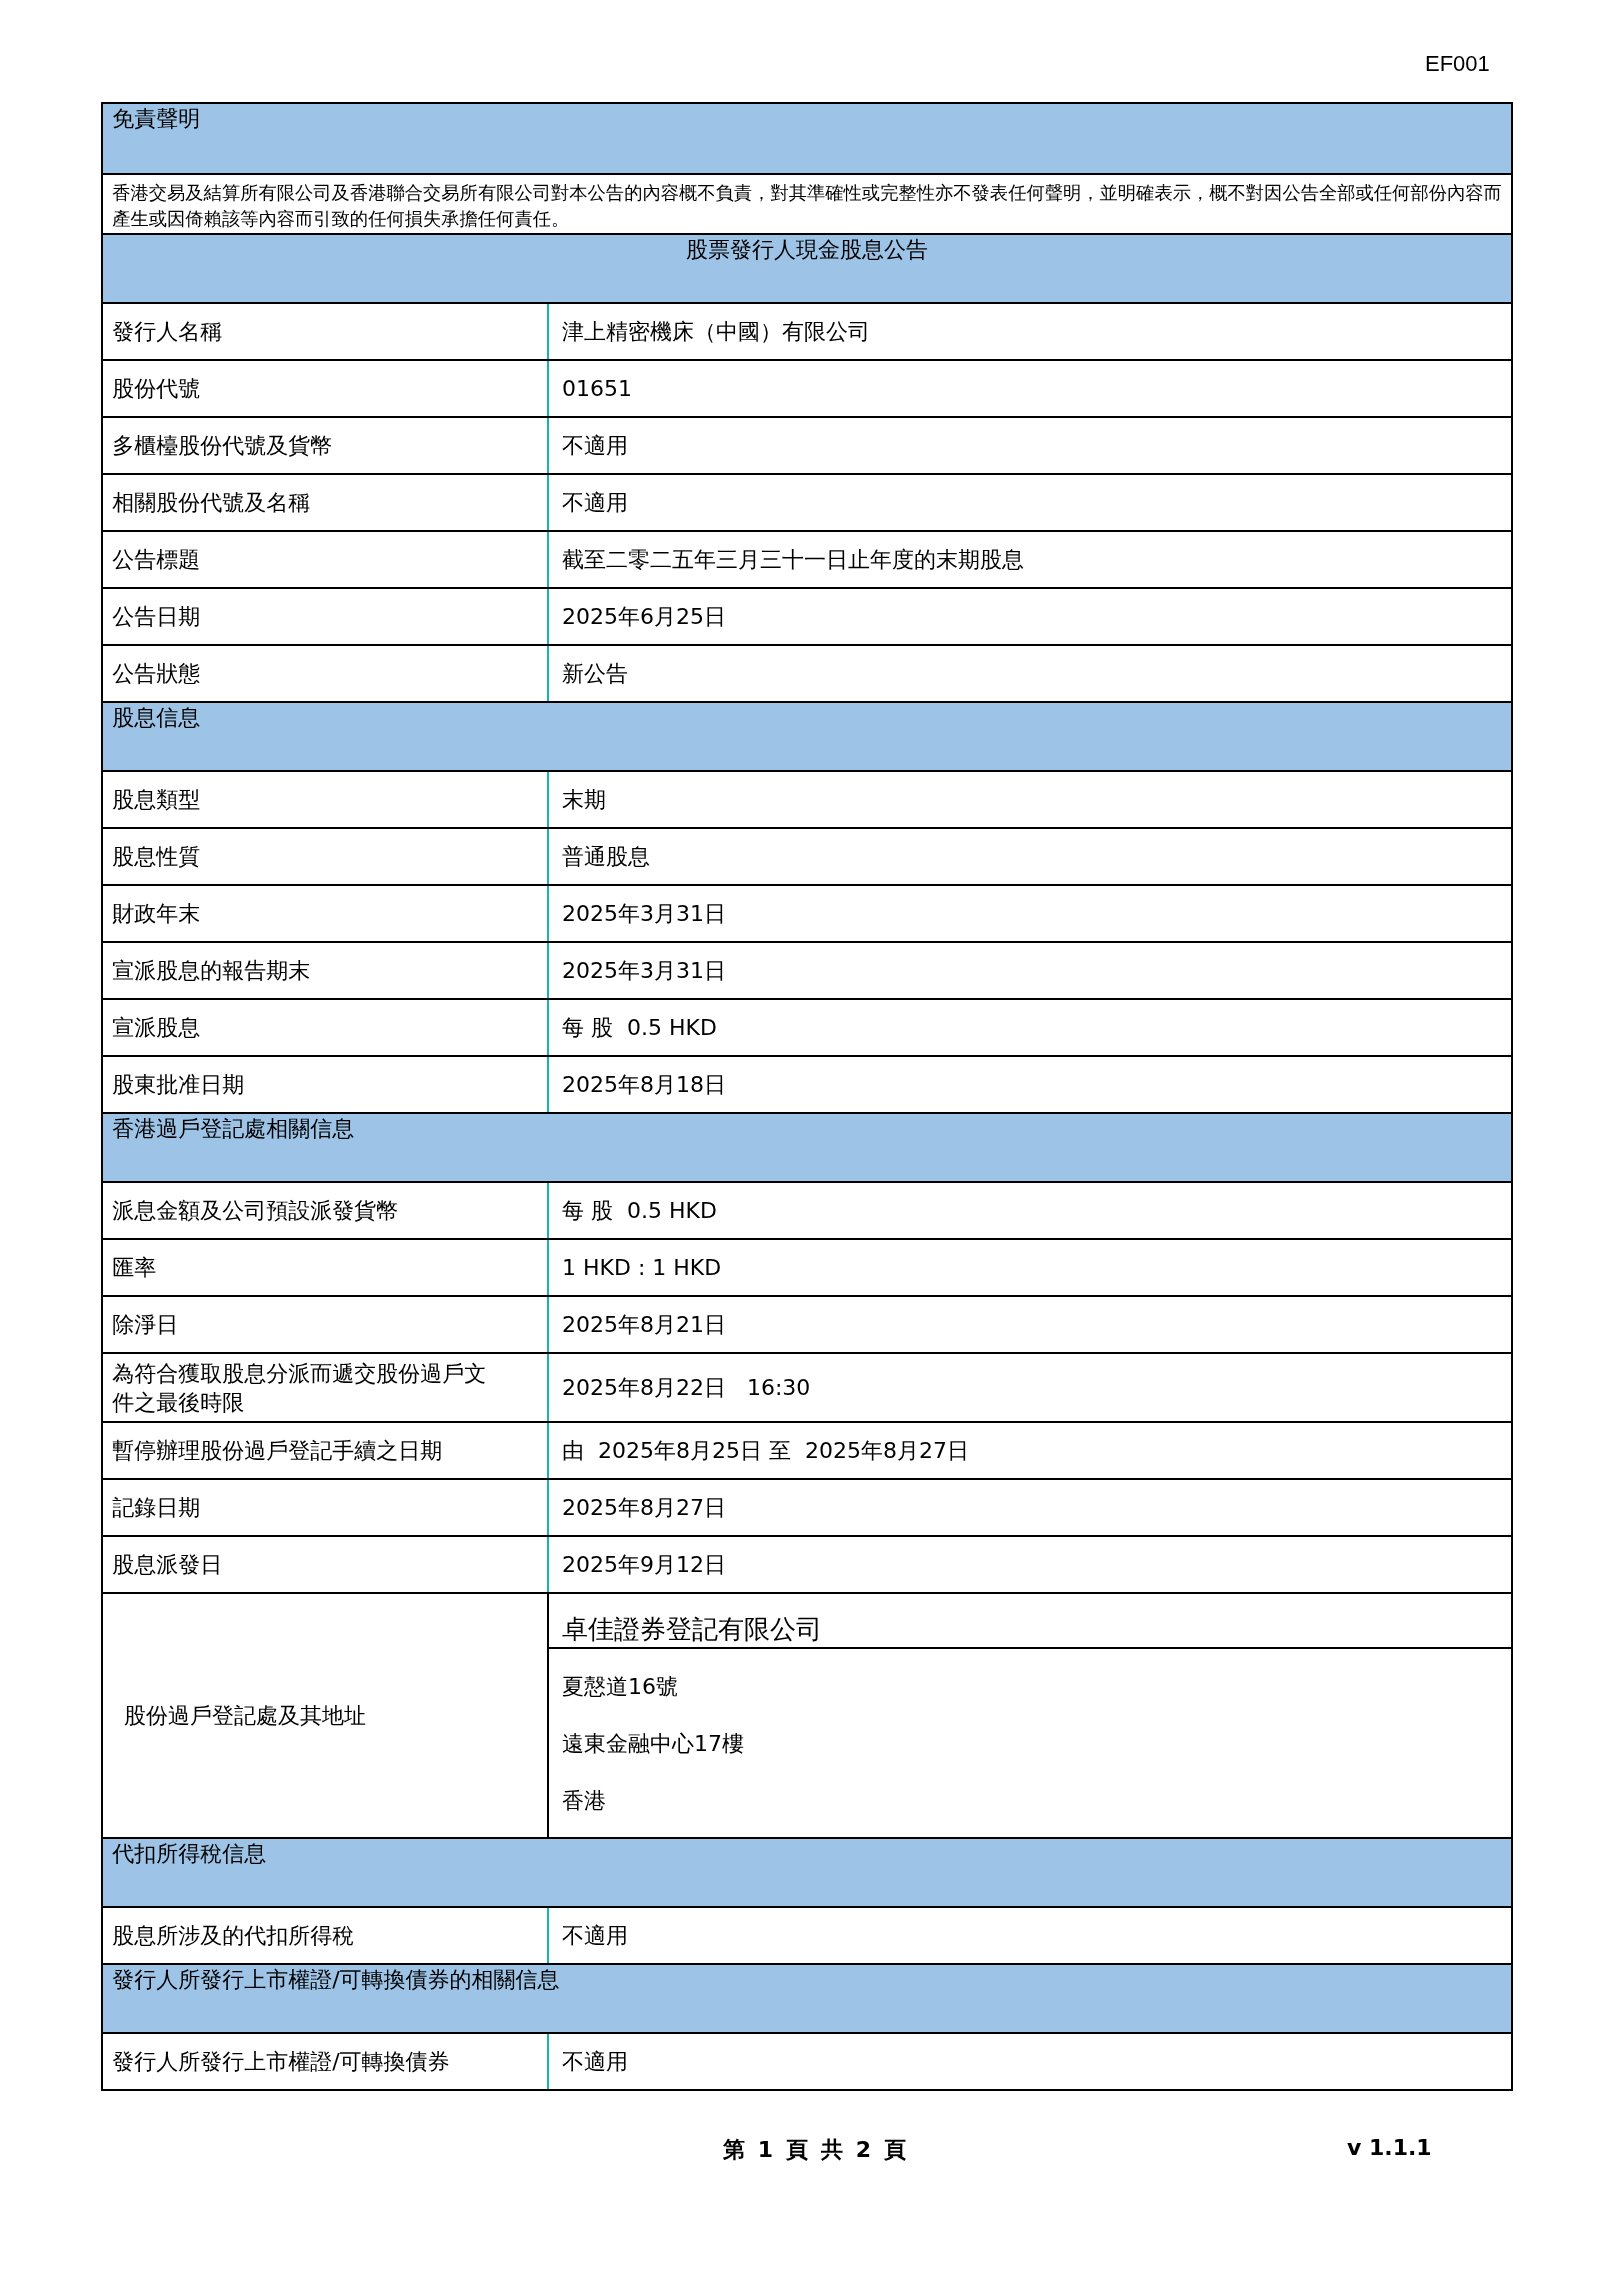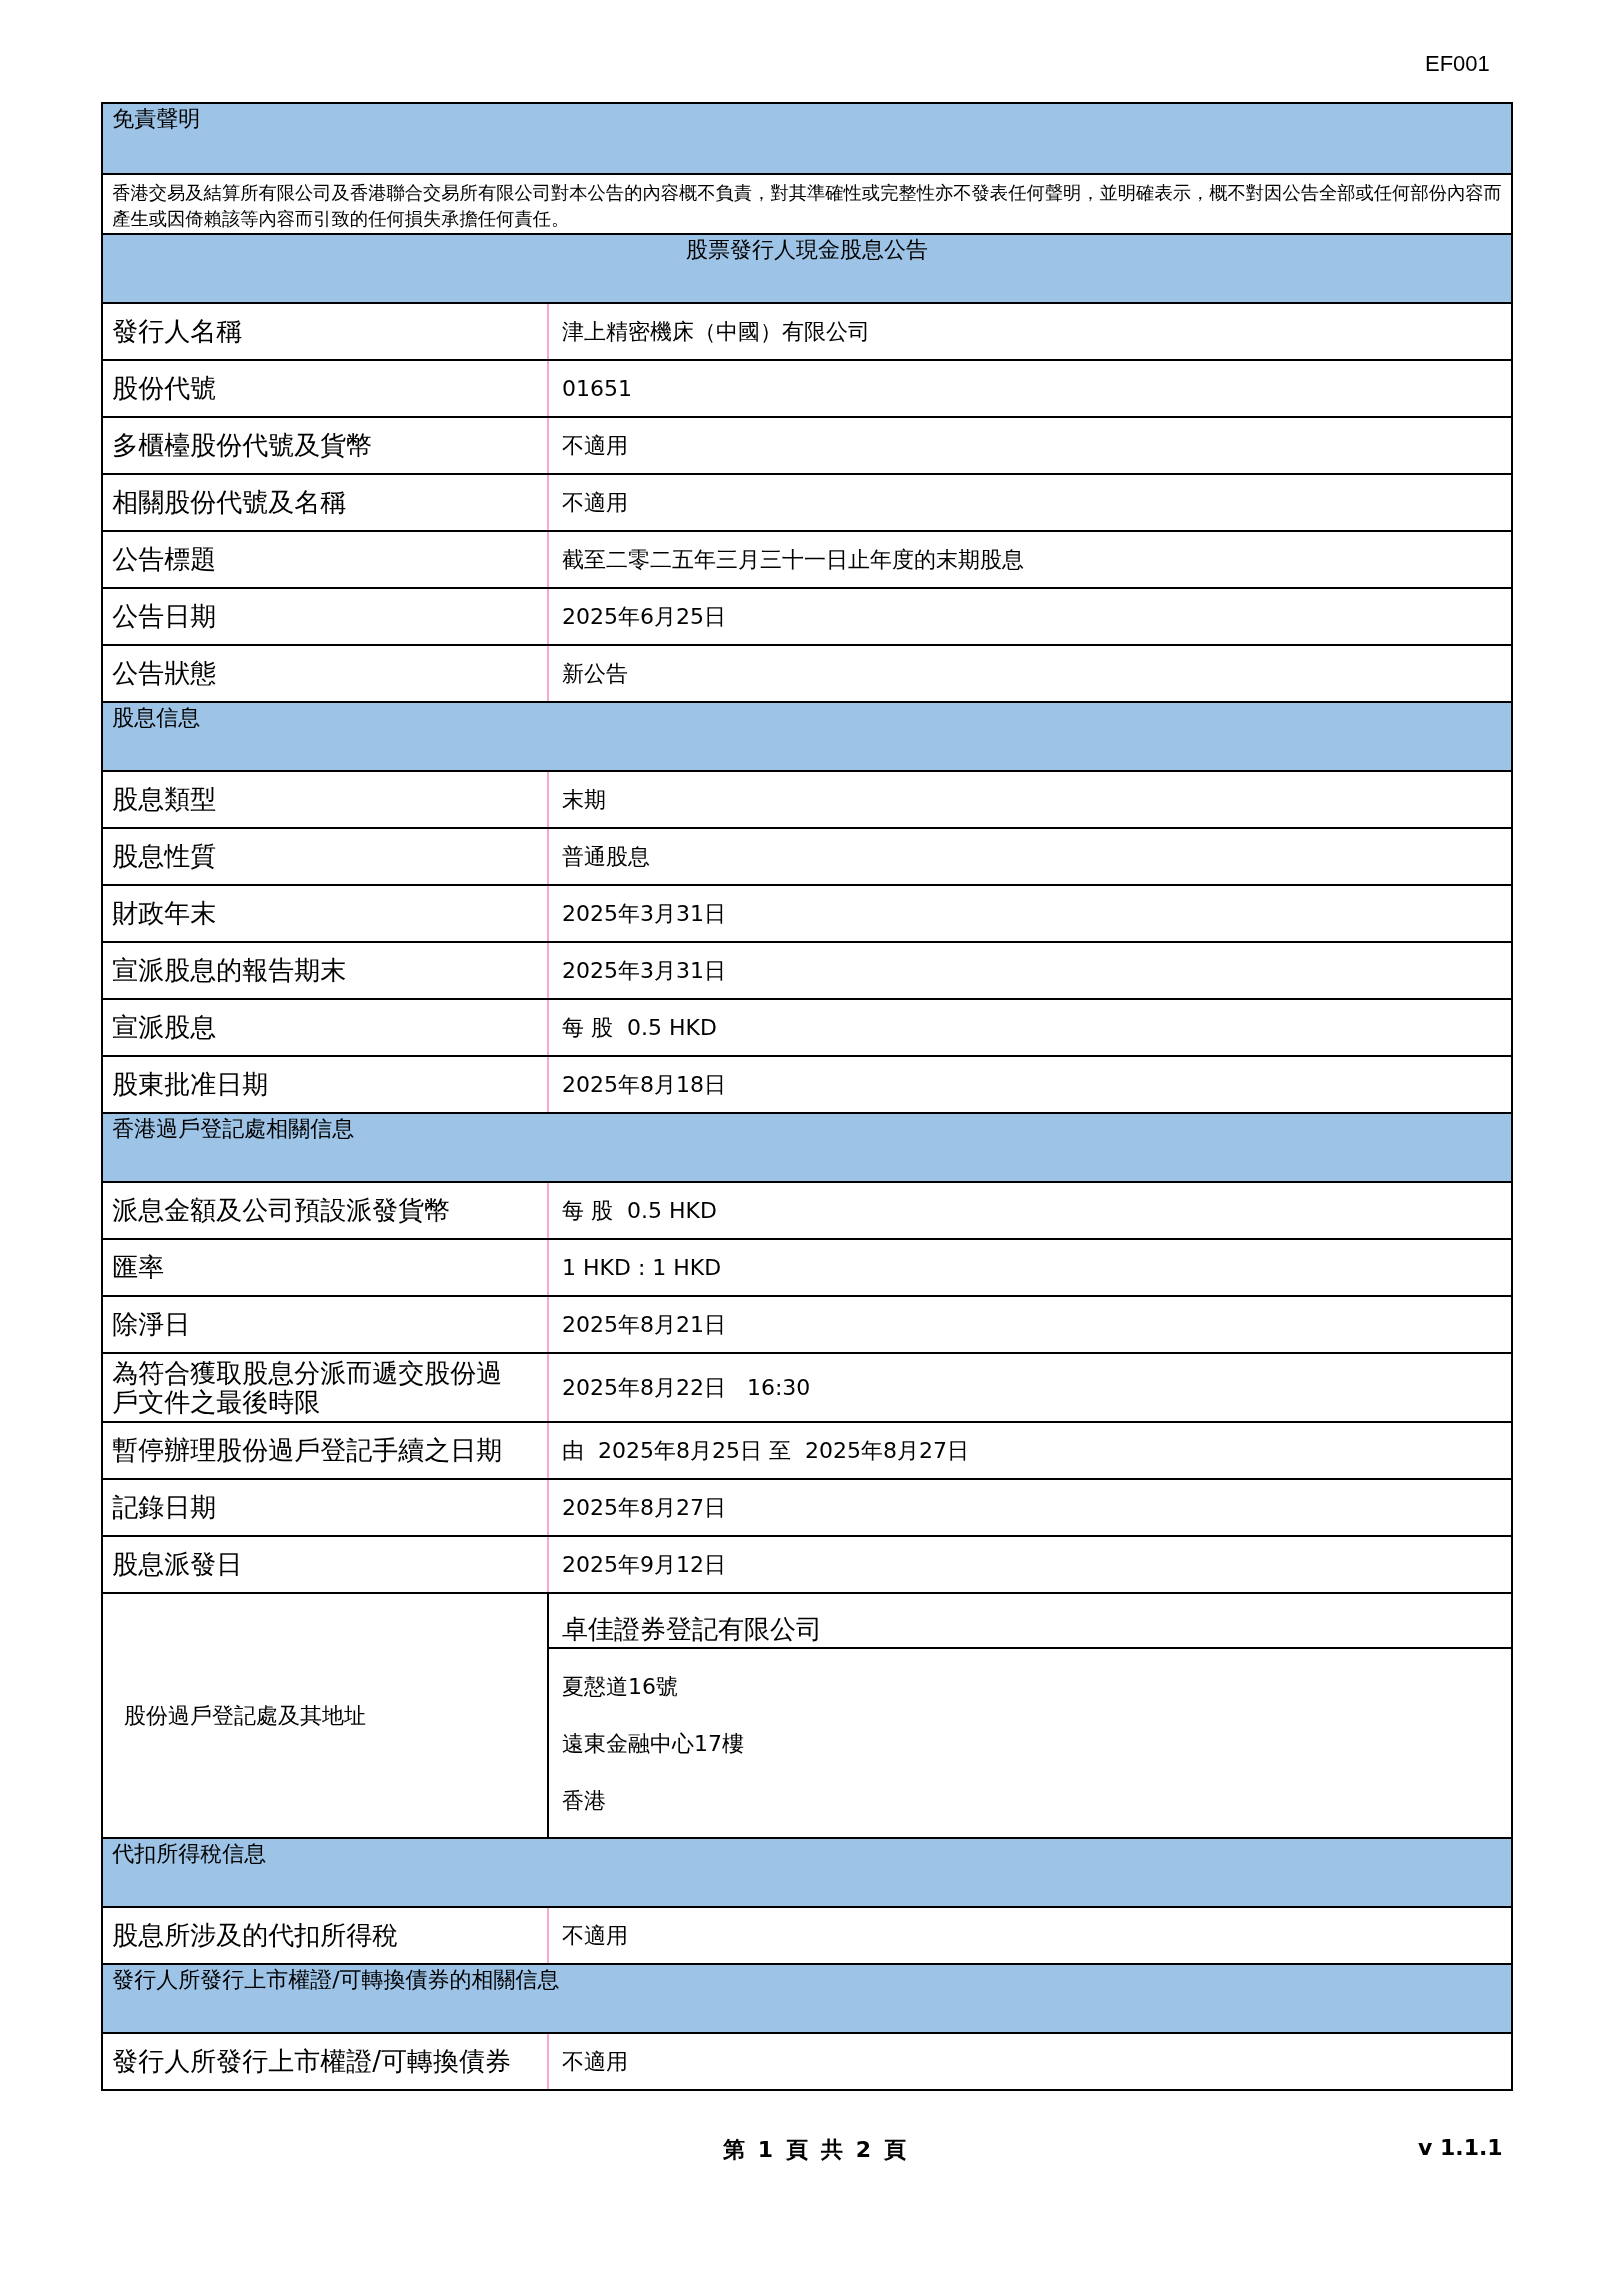--- a/index.html
+++ b/index.html
@@ -6,29 +6,29 @@
   body { width: 1623px; height: 2295px; position: relative; font-family: "DejaVu Sans", "Liberation Sans", sans-serif; color: #000; }
   .form-code { position: absolute; top: 51px; left: 1425px; font-family: "Liberation Sans", sans-serif; font-size: 22px; }
   .sheet { position: absolute; left: 101px; top: 102px; width: 1412px; border: 2px solid #000; box-sizing: border-box; }
   .row { display: flex; border-top: 2px solid #000; box-sizing: border-box; }
   .row:first-child { border-top: none; }
   .section { background: #9dc3e6; height: 69px; align-items: flex-start; padding-left: 9.2px; font-size: 22px; }
   .section.center { justify-content: center; padding-left: 0; }
   .disclaimer { padding: 5.2px 9.2px; font-size: 18.3px; line-height: 26px; height: 60px; box-sizing: border-box; text-align: justify; }
   .kv { height: 57px; }
   .kv.tall { height: 69px; }
-  .key { width: 446px; border-right: 2px solid #f9a8d4; box-sizing: border-box; display: flex; align-items: center; padding-left: 9.2px; font-size: 26px; line-height: 29px; }
+  .key { width: 446px; border-right: 2px solid #14b8a6; box-sizing: border-box; display: flex; align-items: center; padding-left: 9.2px; font-size: 22px; line-height: 29px; }
   .val { flex: 1; display: flex; align-items: center; padding-left: 13px; font-size: 22px; }
   .reg-key { width: 446px; border-right: 2px solid #000; box-sizing: border-box; display: flex; align-items: center; padding-left: 21px; font-size: 22px; }
   .reg-vals { flex: 1; display: flex; flex-direction: column; }
   .reg-name { height: 75px; border-bottom: 2px solid #000; box-sizing: border-box; padding: 18.3px 13px 0; font-size: 26px; }
   .reg-addr { padding: 9.2px 13px 10.5px; font-size: 22px; }
   .reg-addr div { height: 57px; display: flex; align-items: center; }
   .footer-page { position: absolute; top: 2135px; left: 723px; font-size: 22px; font-weight: bold; letter-spacing: 2.6px; }
-  .footer-ver { position: absolute; top: 2135px; left: 1418px; font-size: 22px; font-weight: bold; }
+  .footer-ver { position: absolute; top: 2135px; left: 1347px; font-size: 22px; font-weight: bold; }
 </style>
 </head>
 <body>
 
 <div class="form-code">EF001</div>
 
 <div class="sheet">
   <div class="row section">
     <span>免責聲明</span>
   </div>

